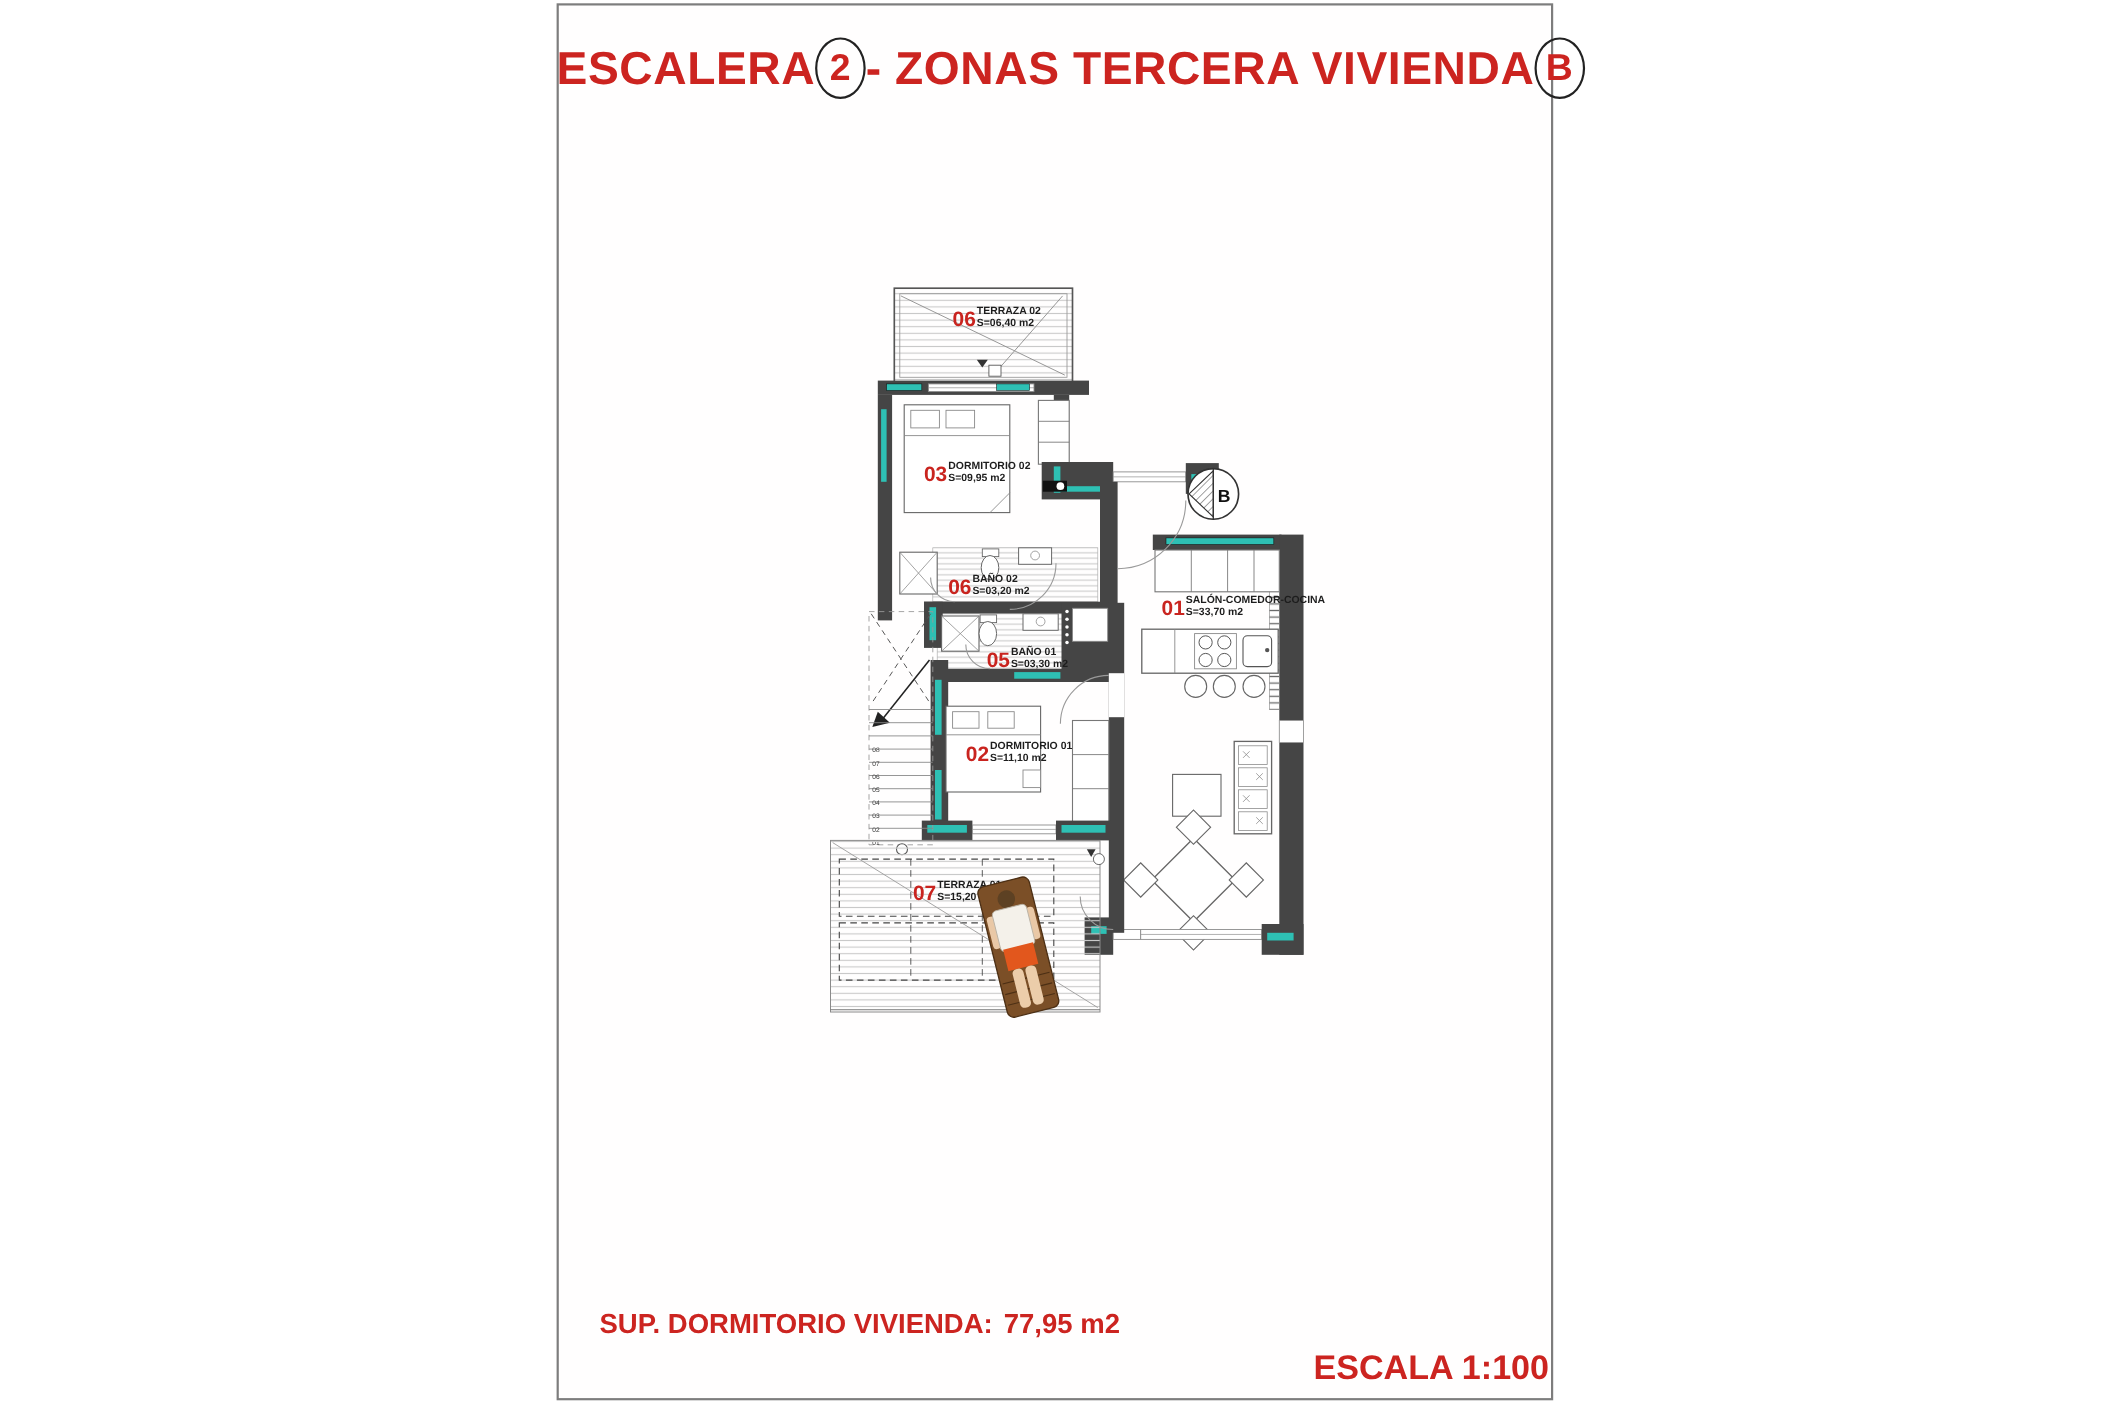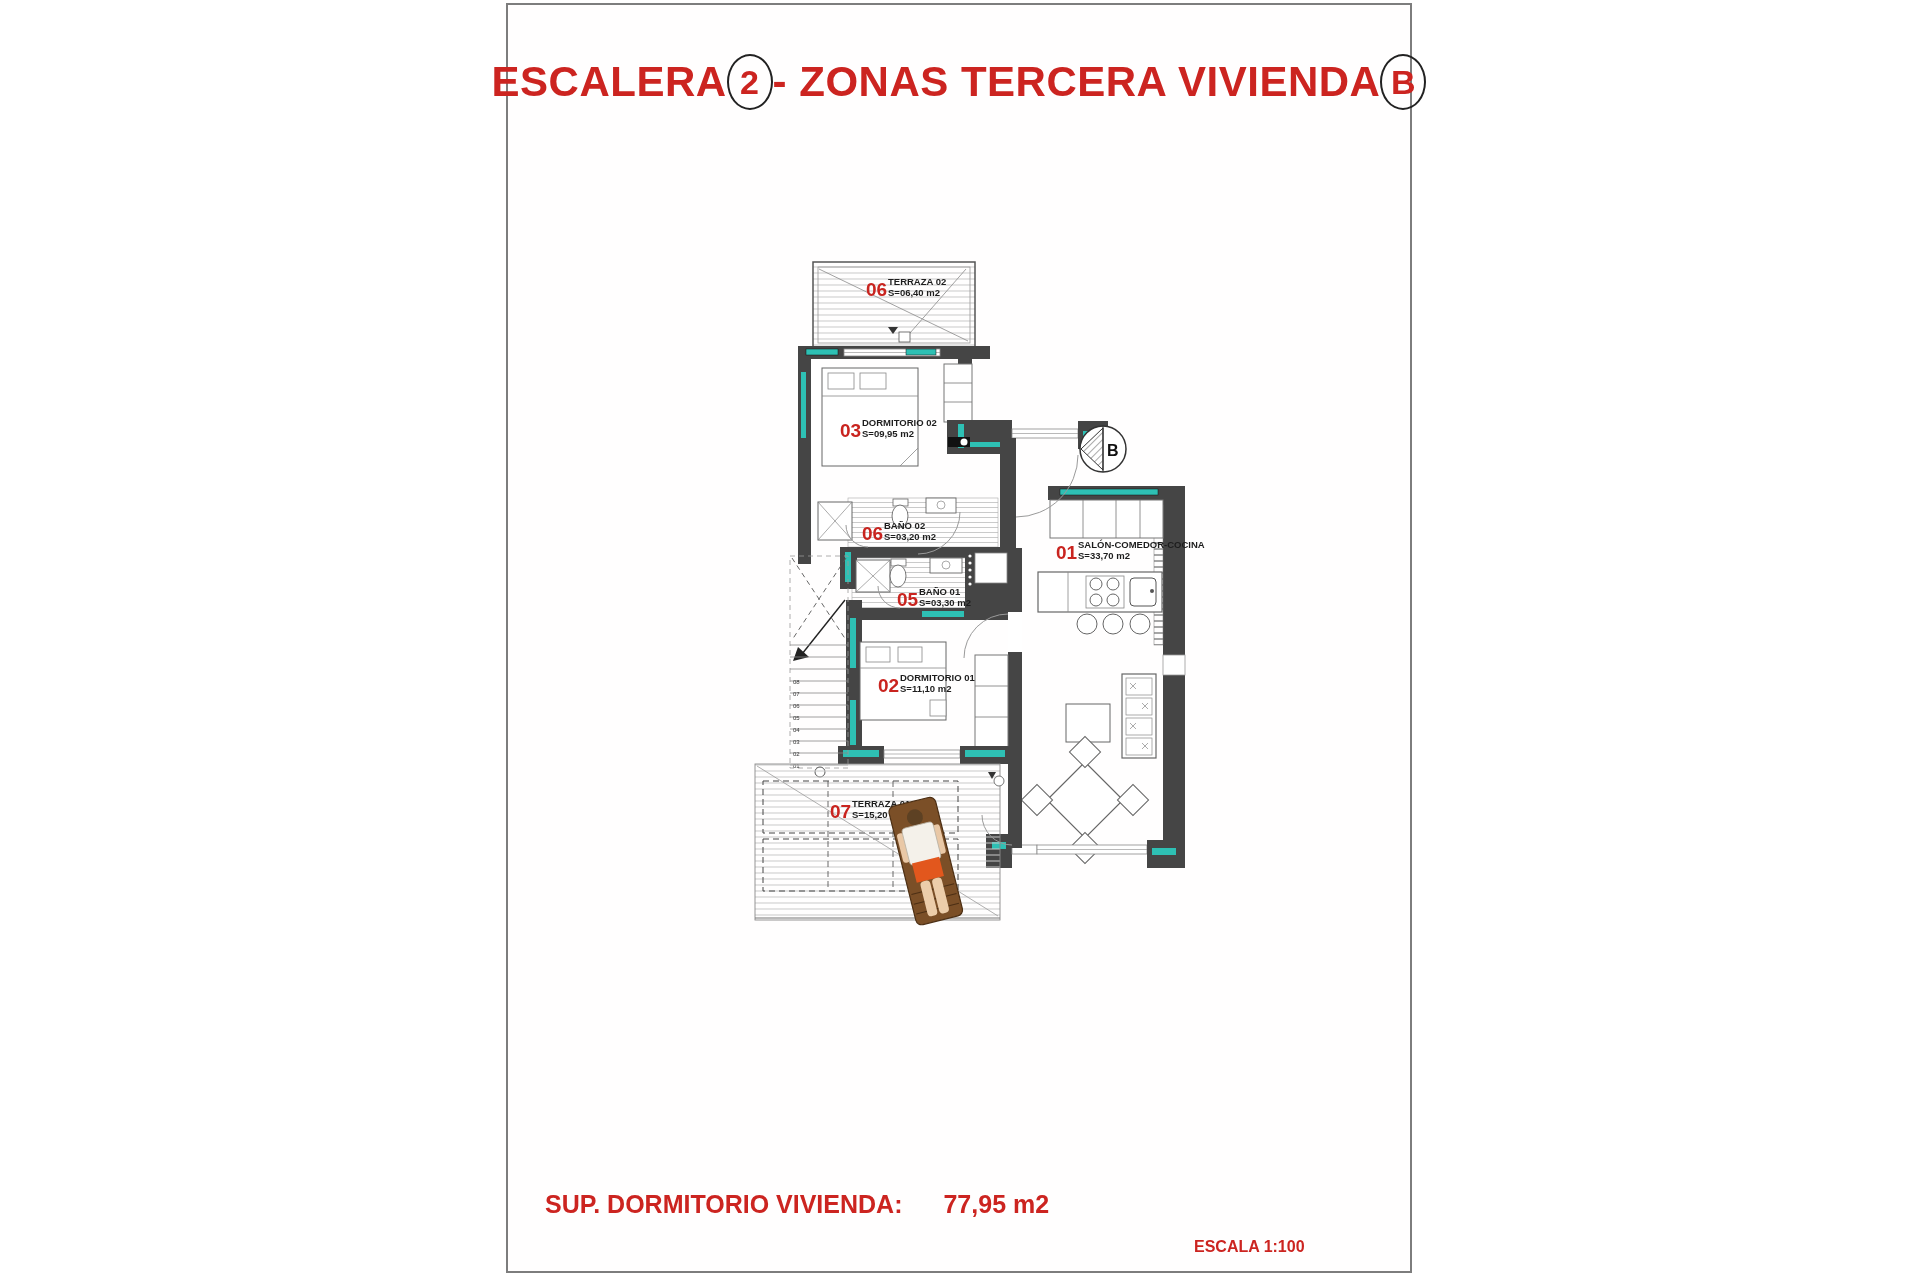--- a/index.html
+++ b/index.html
@@ -6,38 +6,37 @@
   body{
     width:1920px;height:1280px;position:relative;overflow:hidden;
     background:#ffffff;font-family:"Liberation Sans",sans-serif;
   }
   .sheet-frame{
     position:absolute;left:506px;top:3px;width:906px;height:1270px;
     border:2px solid #7d7d7d;background:#fffefe;box-sizing:border-box;
   }
   .title{
     position:absolute;left:506px;top:34px;width:906px;
-    display:flex;align-items:center;justify-content:center;gap:0;
+    display:flex;align-items:center;justify-content:flex-start;gap:0;
     color:#cc2420;font-size:42px;font-weight:bold;letter-spacing:.5px;
     white-space:nowrap;
-    margin-top:20px;
   }
   .circle-badge{
     display:inline-flex;align-items:center;justify-content:center;
     width:46px;height:56px;border:2.5px solid #222;border-radius:50%;
     font-size:34px;color:#cc2420;flex:0 0 auto;box-sizing:border-box;
   }
   .footer{
     position:absolute;left:545px;top:1182px;color:#cc2420;
     font-size:25px;font-weight:bold;line-height:44px;white-space:nowrap;
   }
-  .footer .val{margin-left:41px;}
+  .footer .val{margin-left:10px;}
   .scale-note{
     position:absolute;left:1194px;top:1226px;color:#cc2420;
-    font-size:16px;font-weight:bold;white-space:nowrap;margin-top:12px;
+    font-size:31px;font-weight:bold;white-space:nowrap;
   }
   svg{position:absolute;left:0;top:0;}
   svg text{font-family:"Liberation Sans",sans-serif;}
   .room-num{fill:#c9241f;font-size:19px;font-weight:bold;}
   .room-name{fill:#1d1d1d;font-size:9.5px;font-weight:bold;}
   .room-area{fill:#1d1d1d;font-size:9.5px;font-weight:bold;}
   .step-num{fill:#333;font-size:6px;}
 </style>
 </head>
 <body>

